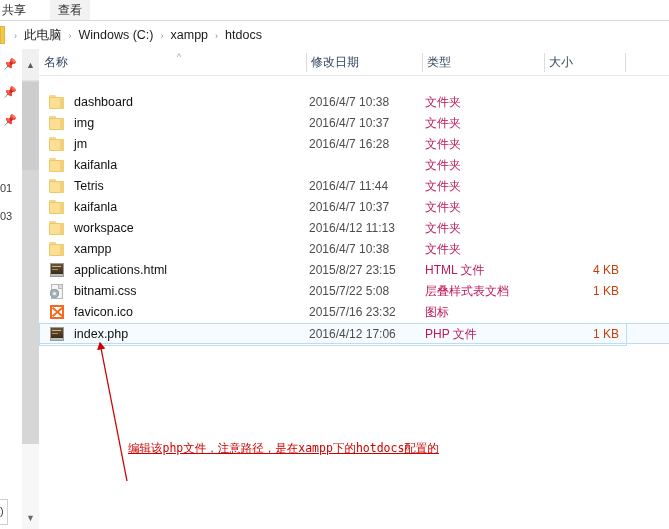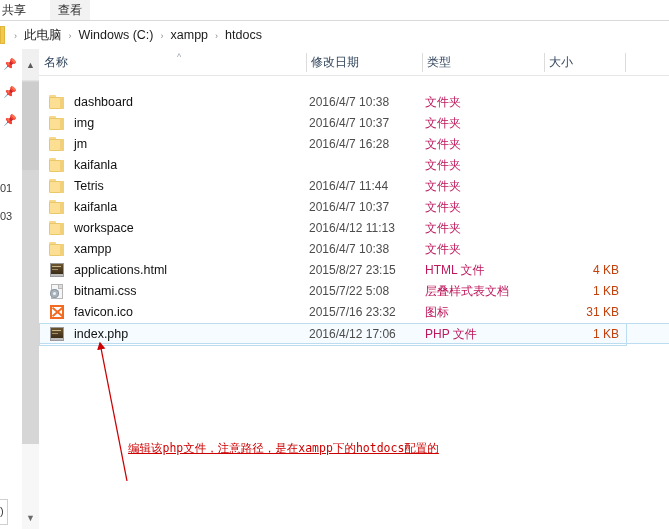--- a/index.html
+++ b/index.html
@@ -408,21 +408,20 @@
           <span class="cell-type">层叠样式表文档</span>
           <span class="cell-size">1 KB</span>
         </div>
         <div class="row" style="top: 226px;">
           <span class="ico ico-xampp">
             <span class="sq"></span>
           </span>
           <span class="cell-name">favicon.ico</span>
           <span class="cell-date">2015/7/16 23:32</span>
           <span class="cell-type">图标</span>
-          <span class="cell-size">31 KB</span>
         </div>
         <div class="row selected" style="top: 247px;">
           <span class="ico ico-doc-dark">
             <span class="page"></span>
             <span class="scr"></span>
             <span class="base"></span>
           </span>
           <span class="cell-name">index.php</span>
           <span class="cell-date">2016/4/12 17:06</span>
           <span class="cell-type">PHP 文件</span>

